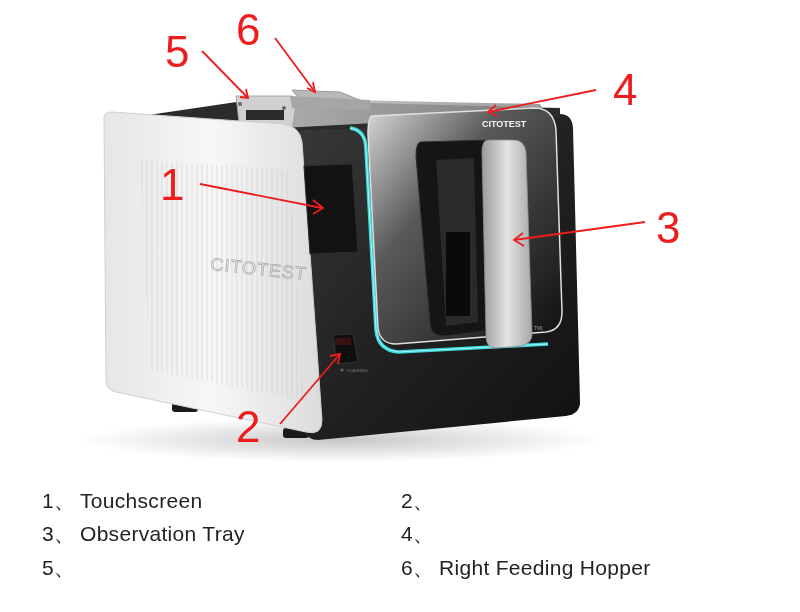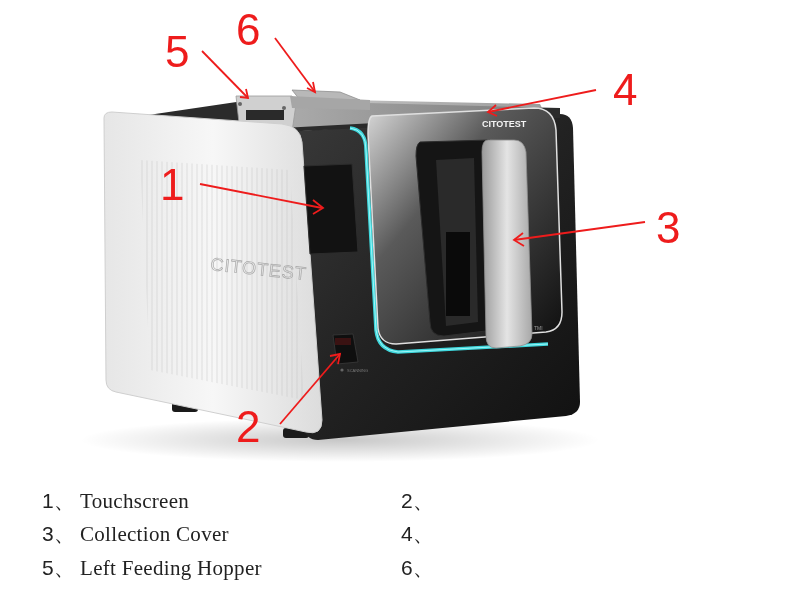--- a/index.html
+++ b/index.html
@@ -11,21 +11,21 @@
     font-size: 44px; line-height: 44px; font-weight: normal;
   }
   .legend {
     position: absolute; left: 0; top: 482px; width: 800px; height: 120px;
   }
   .legend-item {
     position: absolute; font-size: 21px; color: #222222; letter-spacing: 0.3px;
     white-space: nowrap; display: flex; align-items: baseline;
   }
   .legend-item .num { display: inline-block; width: 38px; }
-  .legend-item .label { display: inline-block; font-family: Liberation Serif, serif; }
+  .legend-item .label { display: inline-block; }
 </style>
 </head>
 <body>
 
 <div class="stage">
   <svg class="device-svg" width="800" height="470" viewBox="0 0 800 470">
     <defs>
       <linearGradient id="gWhite" x1="0" y1="0" x2="1" y2="0">
         <stop offset="0" stop-color="#e6e6e6"></stop>
         <stop offset="0.5" stop-color="#f7f7f7"></stop>
@@ -144,25 +144,25 @@
 <div class="legend">
   <div class="legend-item" style="left:42px; top:5px;">
     <span class="num">1、</span>
     <span class="label">Touchscreen</span>
   </div>
   <div class="legend-item" style="left:401px; top:5px;">
     <span class="num">2、</span>
   </div>
   <div class="legend-item" style="left:42px; top:38px;">
     <span class="num">3、</span>
-    <span class="label">Collection Cover</span>
+    <span class="label">Observation Tray</span>
   </div>
   <div class="legend-item" style="left:401px; top:38px;">
     <span class="num">4、</span>
   </div>
   <div class="legend-item" style="left:42px; top:72px;">
     <span class="num">5、</span>
-    <span class="label">Left Feeding Hopper</span>
   </div>
   <div class="legend-item" style="left:401px; top:72px;">
     <span class="num">6、</span>
+    <span class="label">Right Feeding Hopper</span>
   </div>
 </div>
 
 </body></html>

